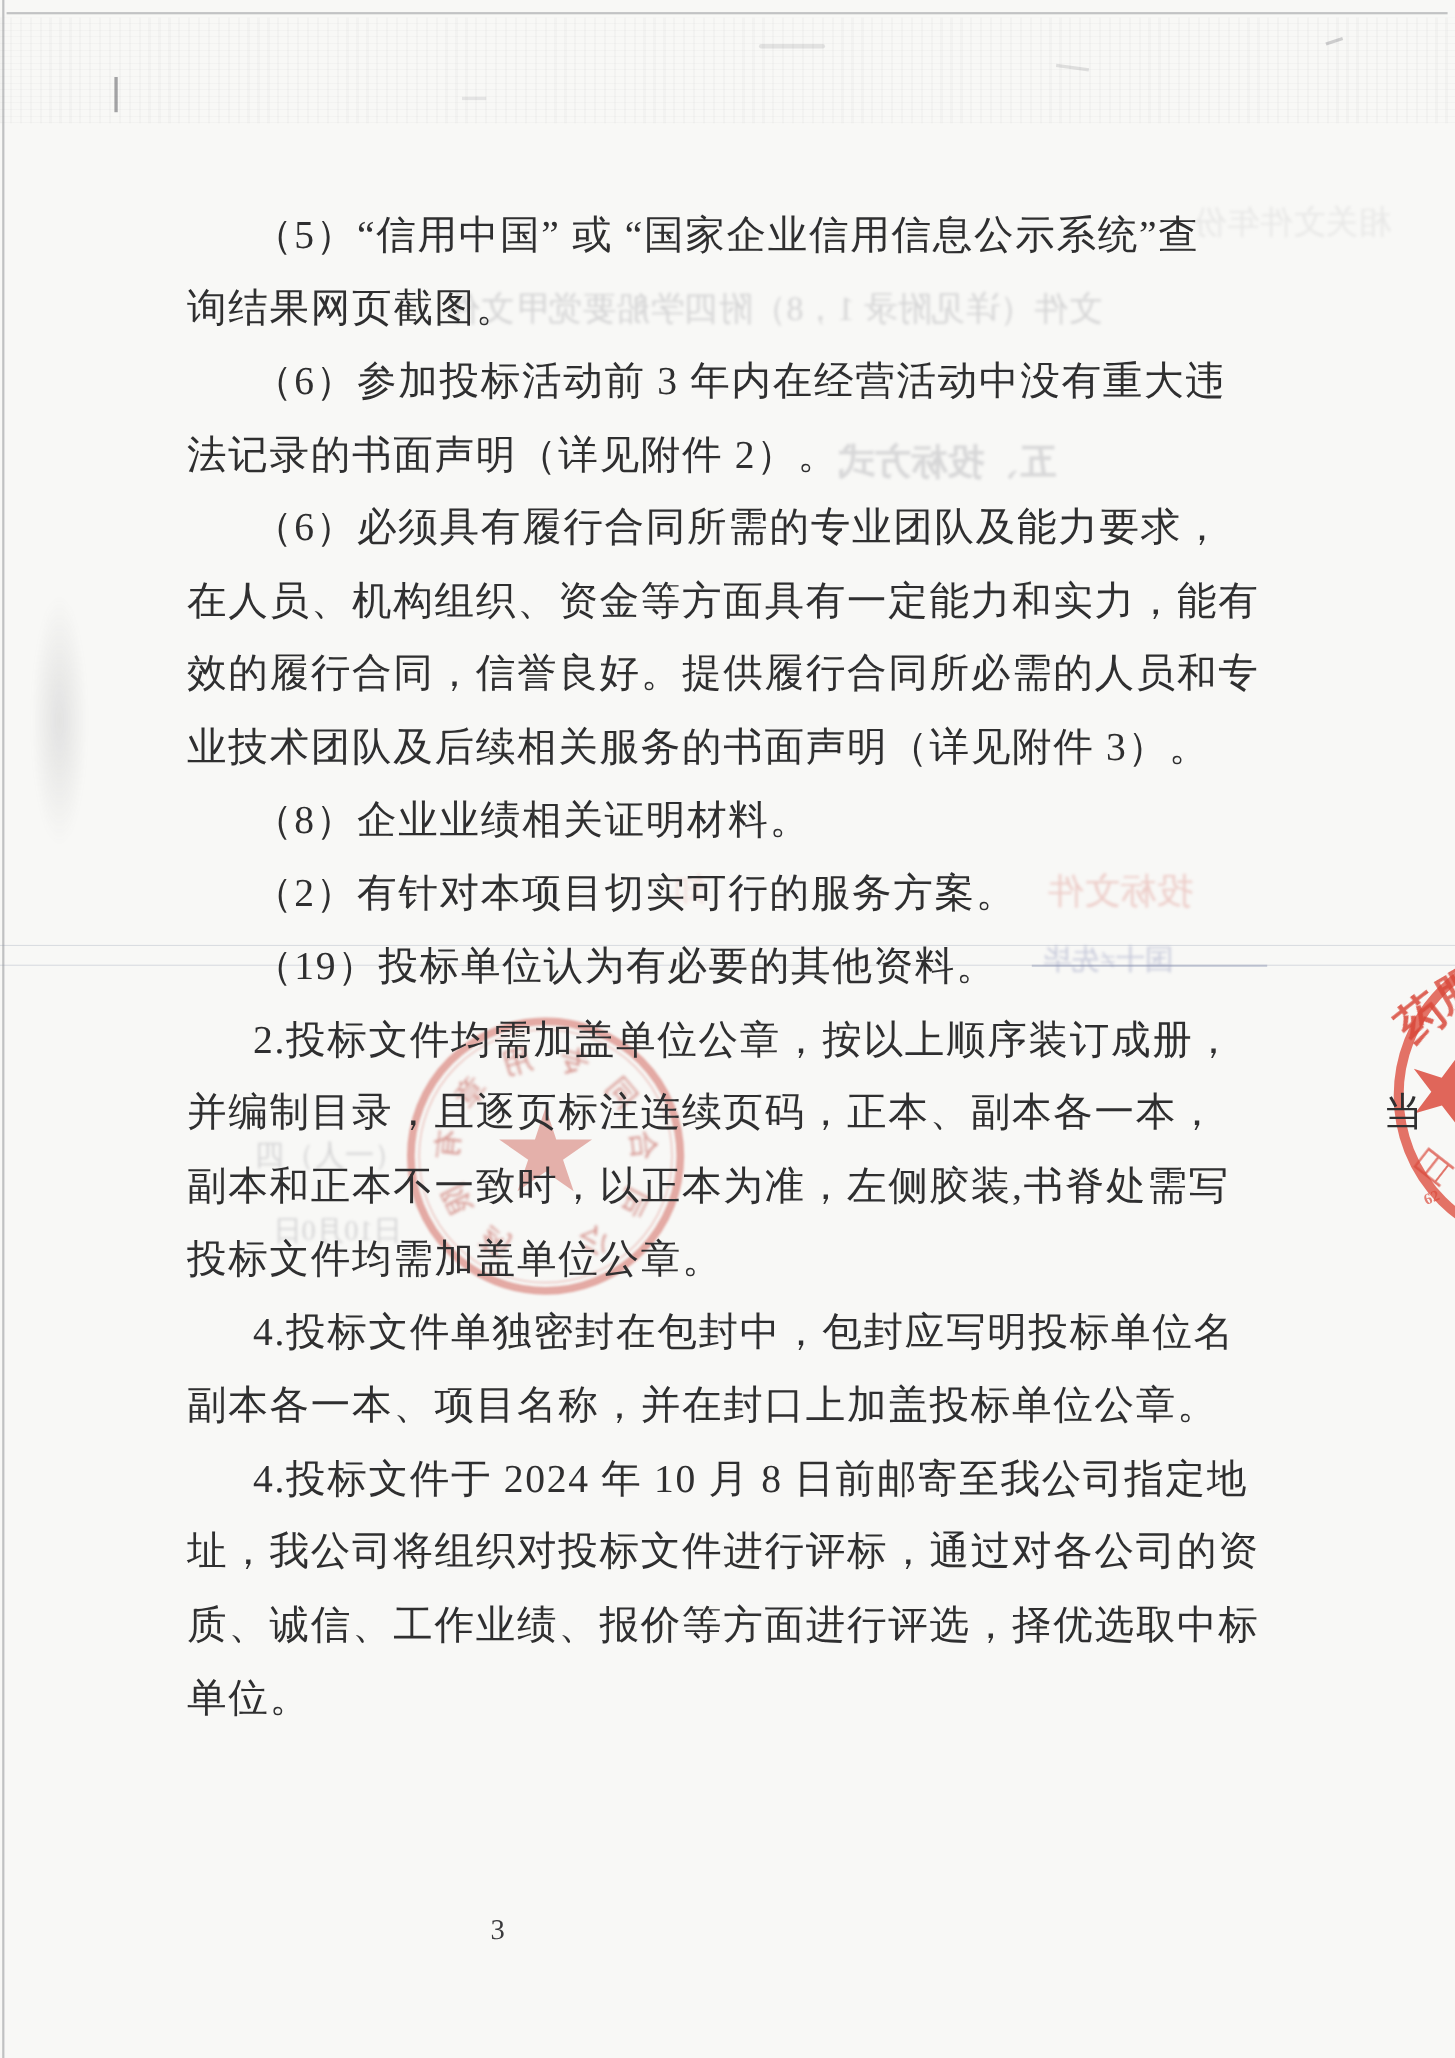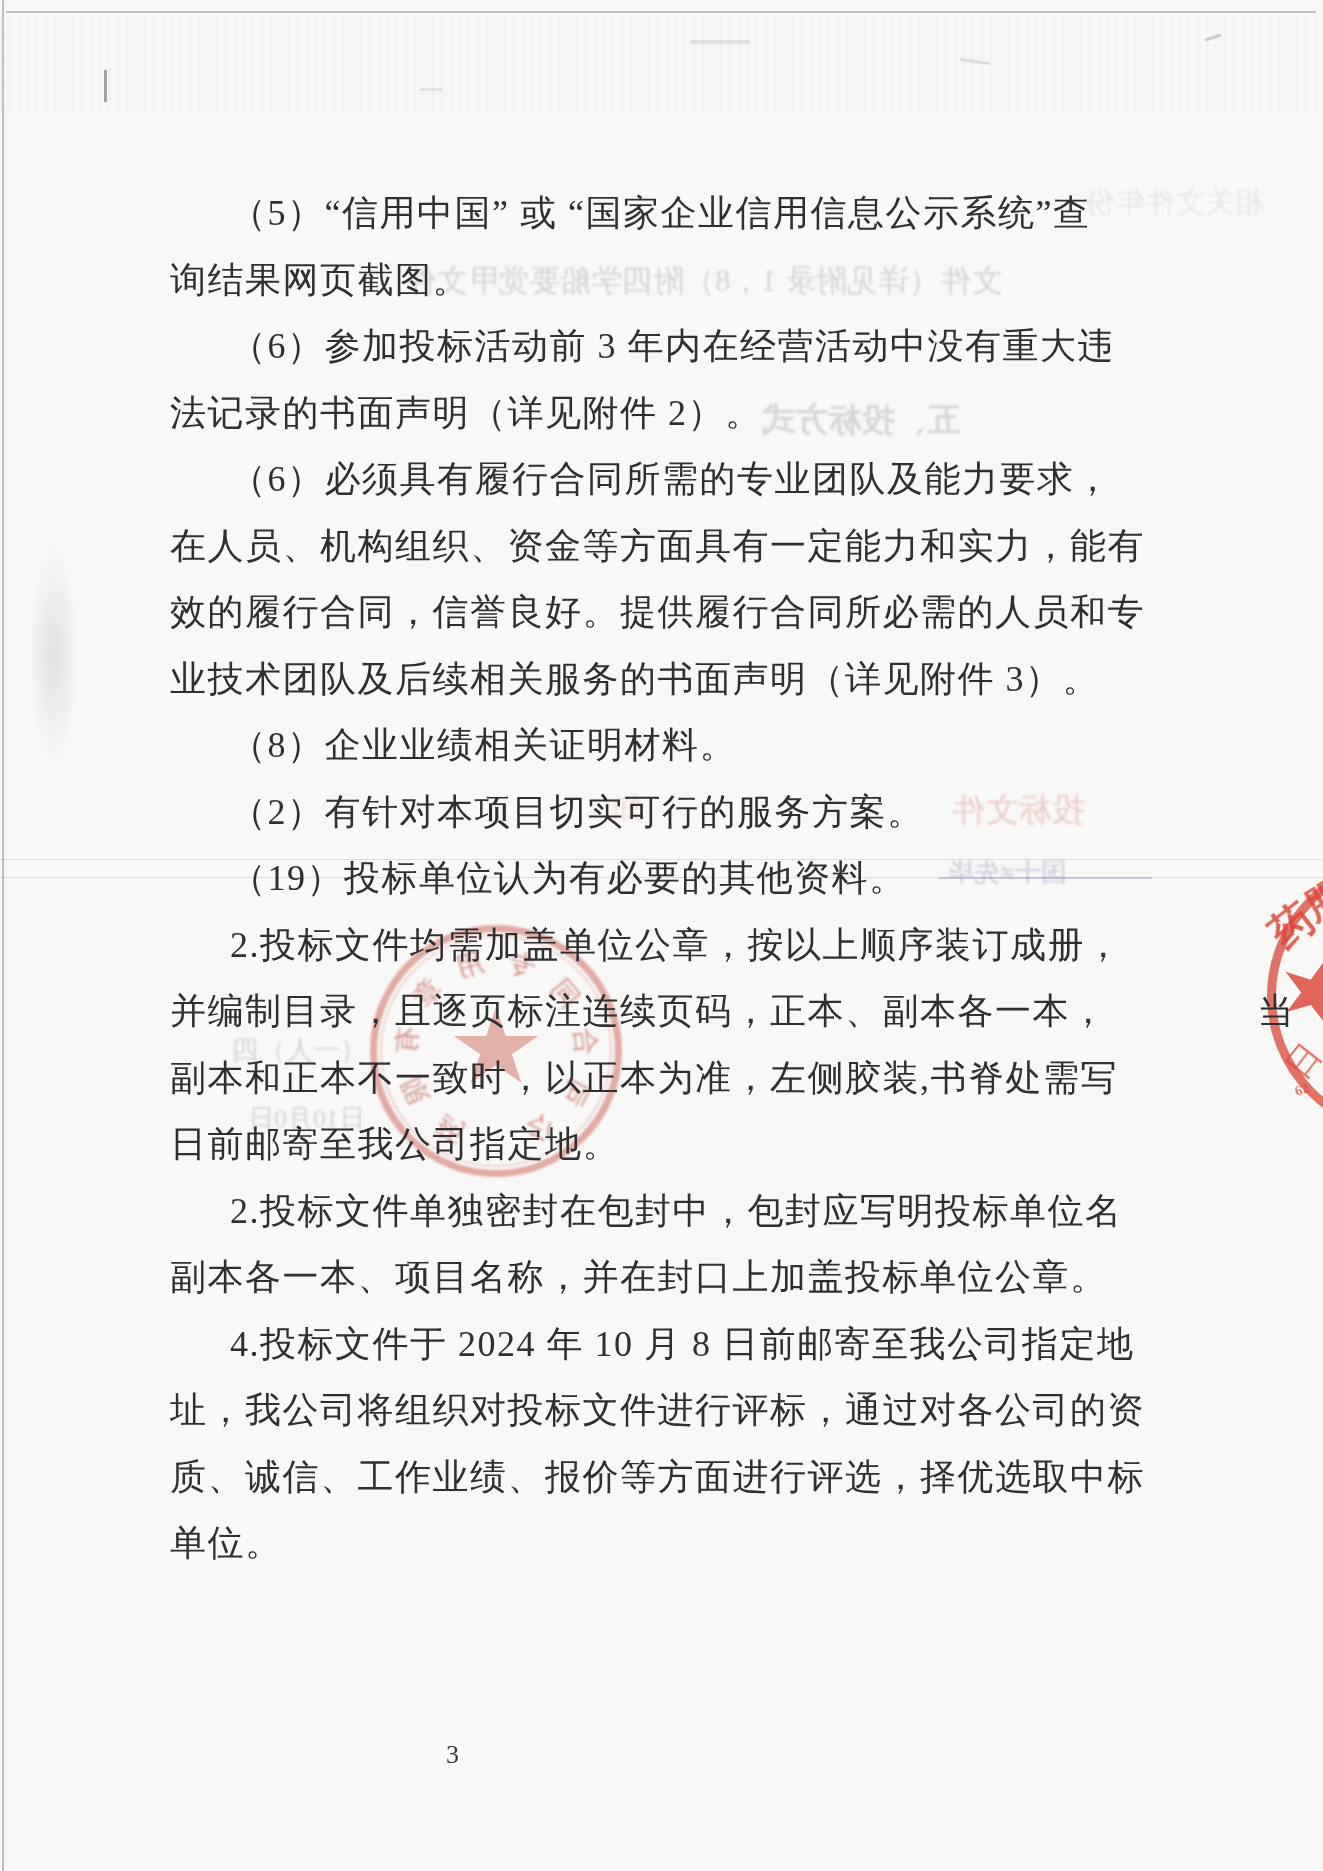--- a/index.html
+++ b/index.html
@@ -128,22 +128,22 @@
     <div class="line ind">（6）必须具有履行合同所需的专业团队及能力要求，</div>
     <div class="line">在人员、机构组织、资金等方面具有一定能力和实力，能有</div>
     <div class="line">效的履行合同，信誉良好。提供履行合同所必需的人员和专</div>
     <div class="line">业技术团队及后续相关服务的书面声明（详见附件 3）。</div>
     <div class="line ind">（8）企业业绩相关证明材料。</div>
     <div class="line ind">（2）有针对本项目切实可行的服务方案。</div>
     <div class="line ind">（19）投标单位认为有必要的其他资料。</div>
     <div class="line ind">2.投标文件均需加盖单位公章，按以上顺序装订成册，</div>
     <div class="line">并编制目录，且逐页标注连续页码，正本、副本各一本，　　　　当</div>
     <div class="line">副本和正本不一致时，以正本为准，左侧胶装,书脊处需写</div>
-    <div class="line">日前邮寄至我公司指定地。</div>
-    <div class="line ind">2.投标文件单独密封在包封中，包封应写明投标单位名</div>
+    <div class="line">投标文件均需加盖单位公章。</div>
+    <div class="line ind">4.投标文件单独密封在包封中，包封应写明投标单位名</div>
     <div class="line">副本各一本、项目名称，并在封口上加盖投标单位公章。</div>
     <div class="line ind">4.投标文件于 2024 年 10 月 8 日前邮寄至我公司指定地</div>
     <div class="line">址，我公司将组织对投标文件进行评标，通过对各公司的资</div>
     <div class="line">质、诚信、工作业绩、报价等方面进行评选，择优选取中标</div>
     <div class="line">单位。</div>
   </div>
 
   <div class="pageno">3</div>
 </div>
 

